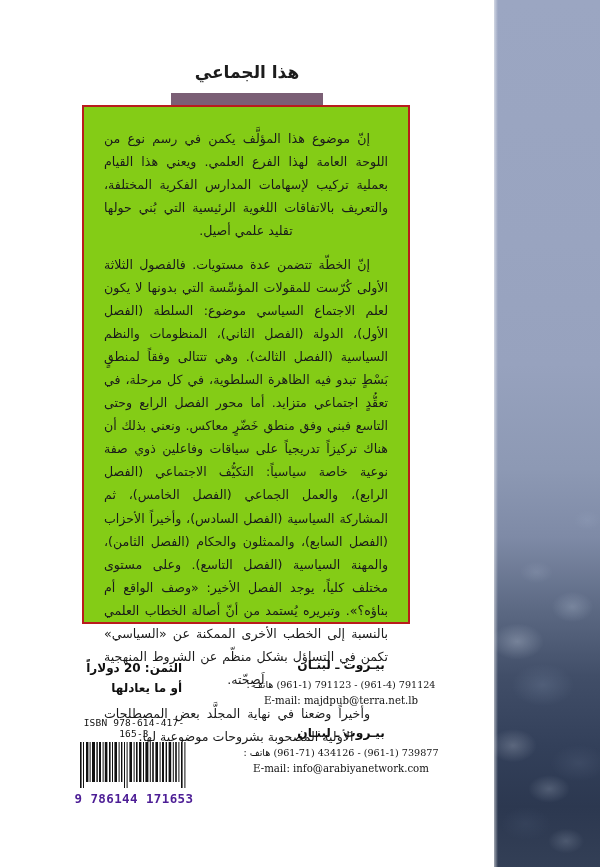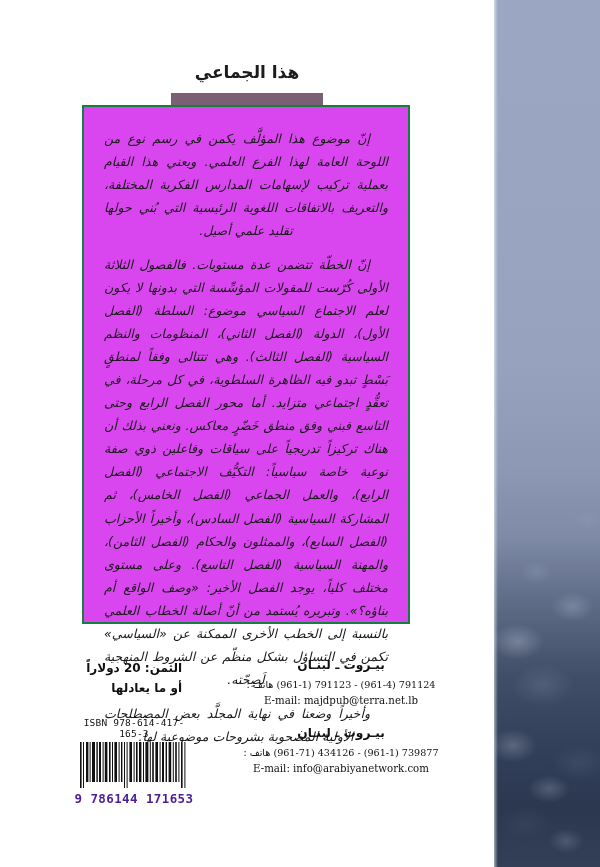--- a/index.html
+++ b/index.html
@@ -88,25 +88,24 @@
     background: #7b5f75;
   }
 
   
   #blurb-box {
     position: absolute;
     top: 105px;
     left: 82px;
     width: 328px;
     height: 519px;
-    border: 2px solid #15803d;
-    background: #d946ef;
+    border: 2px solid #b91c1c;
+    background: #84cc16;
     box-sizing: border-box;
     padding: 20px 20px 10px 20px;
-    font-style: italic;
   }
   #blurb-box p {
     margin: 0 0 11px 0;
     font-size: 12.6px;
     line-height: 1.83;
     color: #1a1a1a;
     text-align: justify;
     text-align-last: center;
     text-indent: 18px;
     font-family: "DejaVu Sans", "Liberation Sans", sans-serif;

